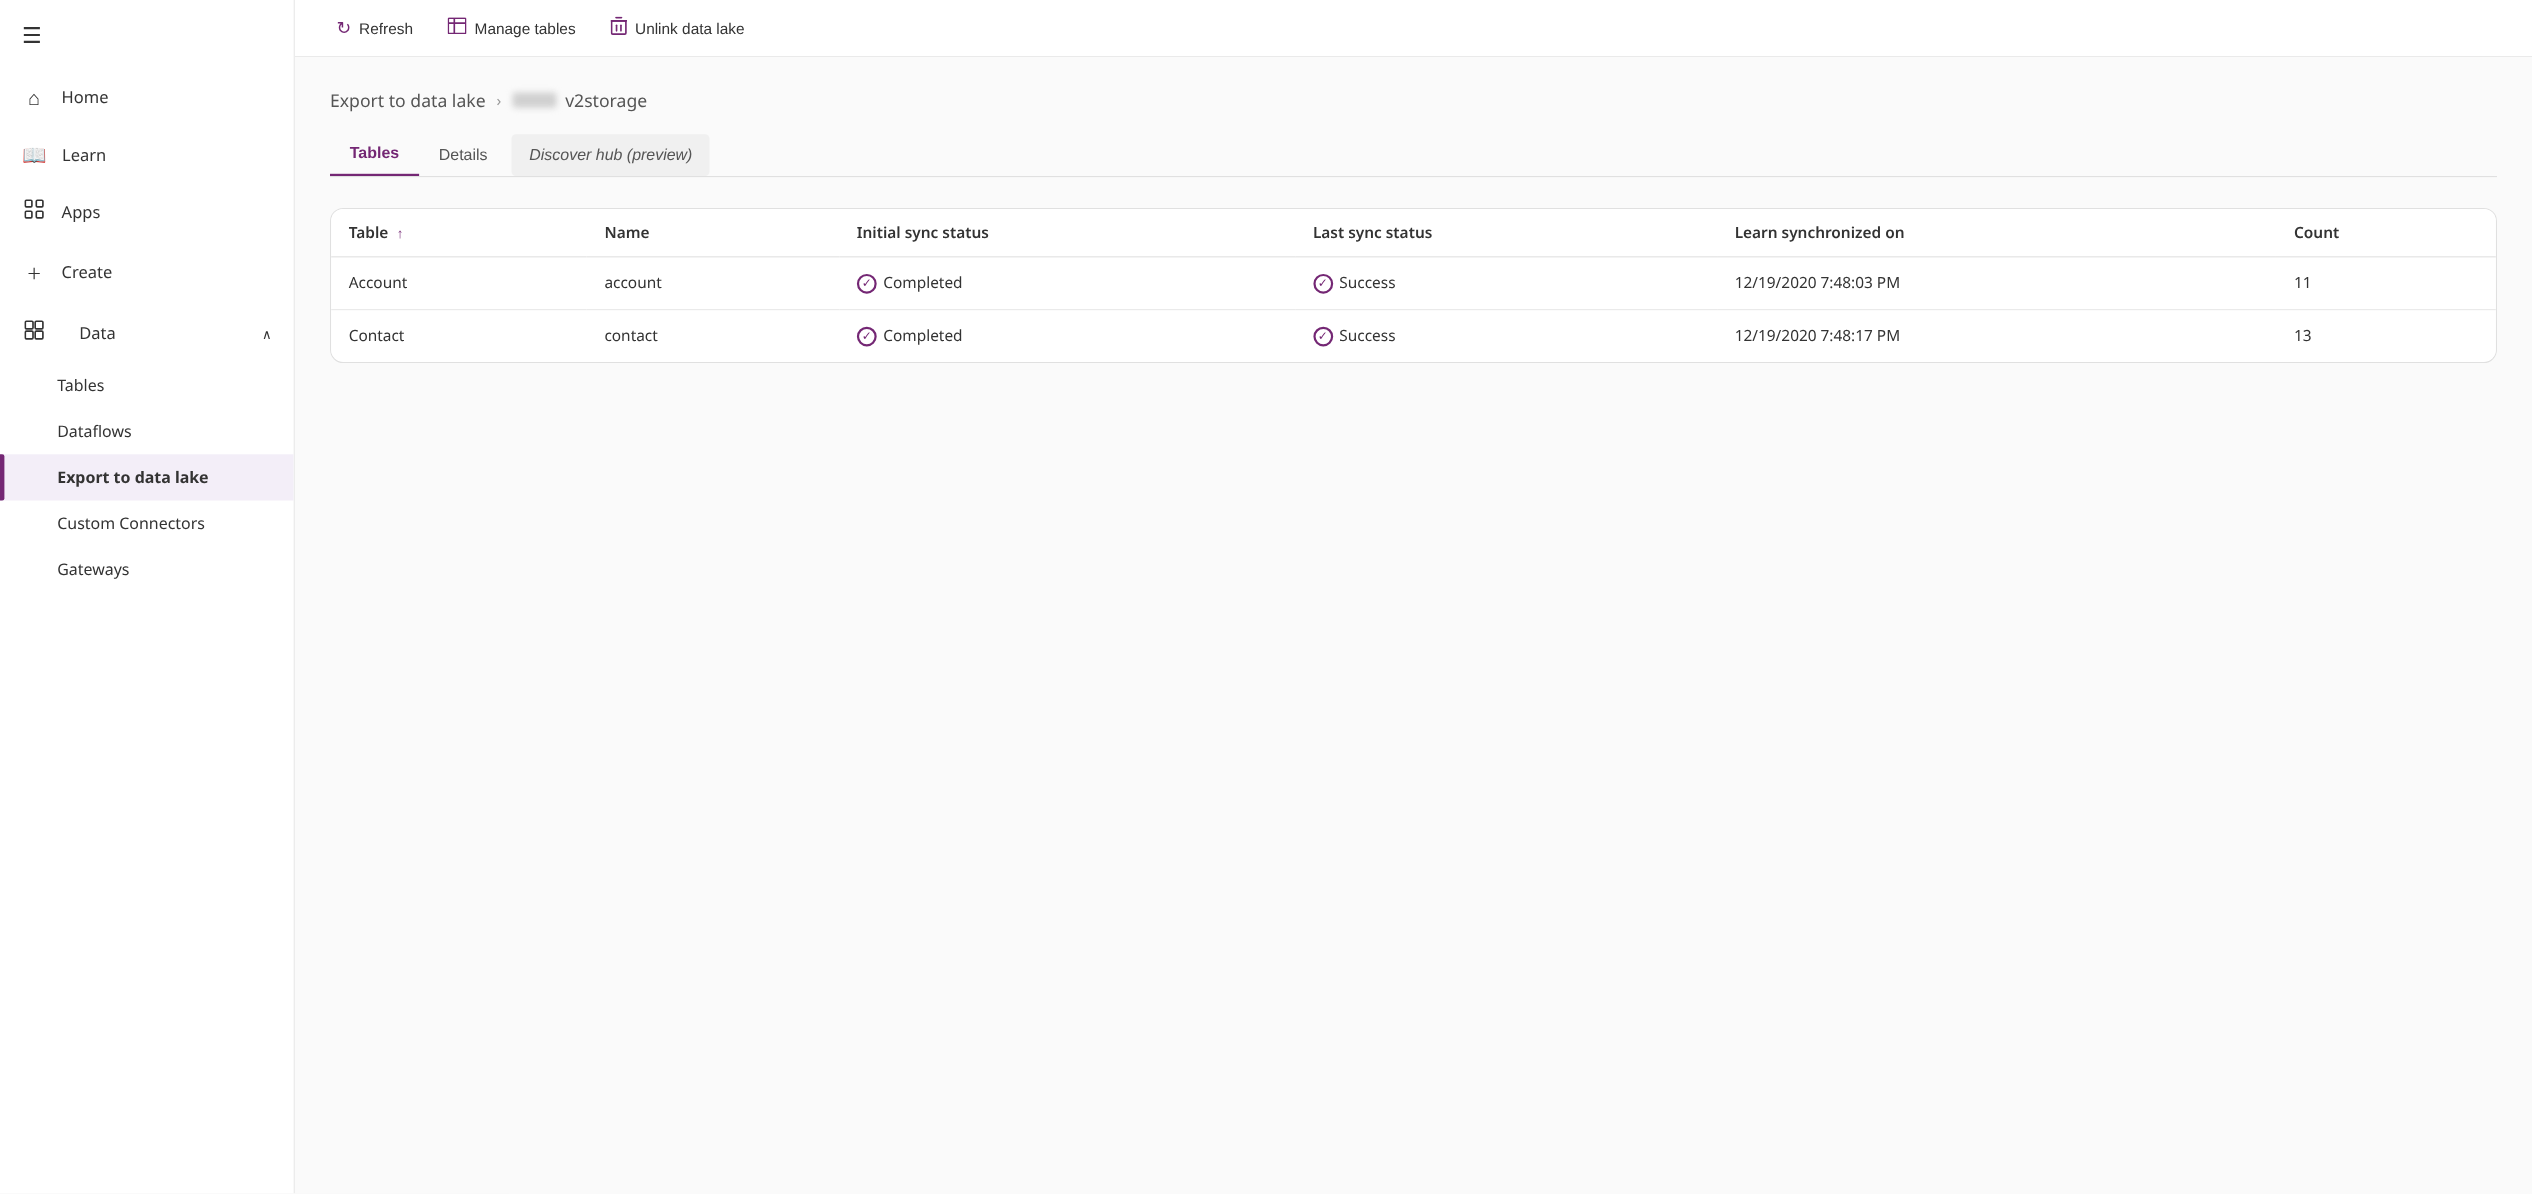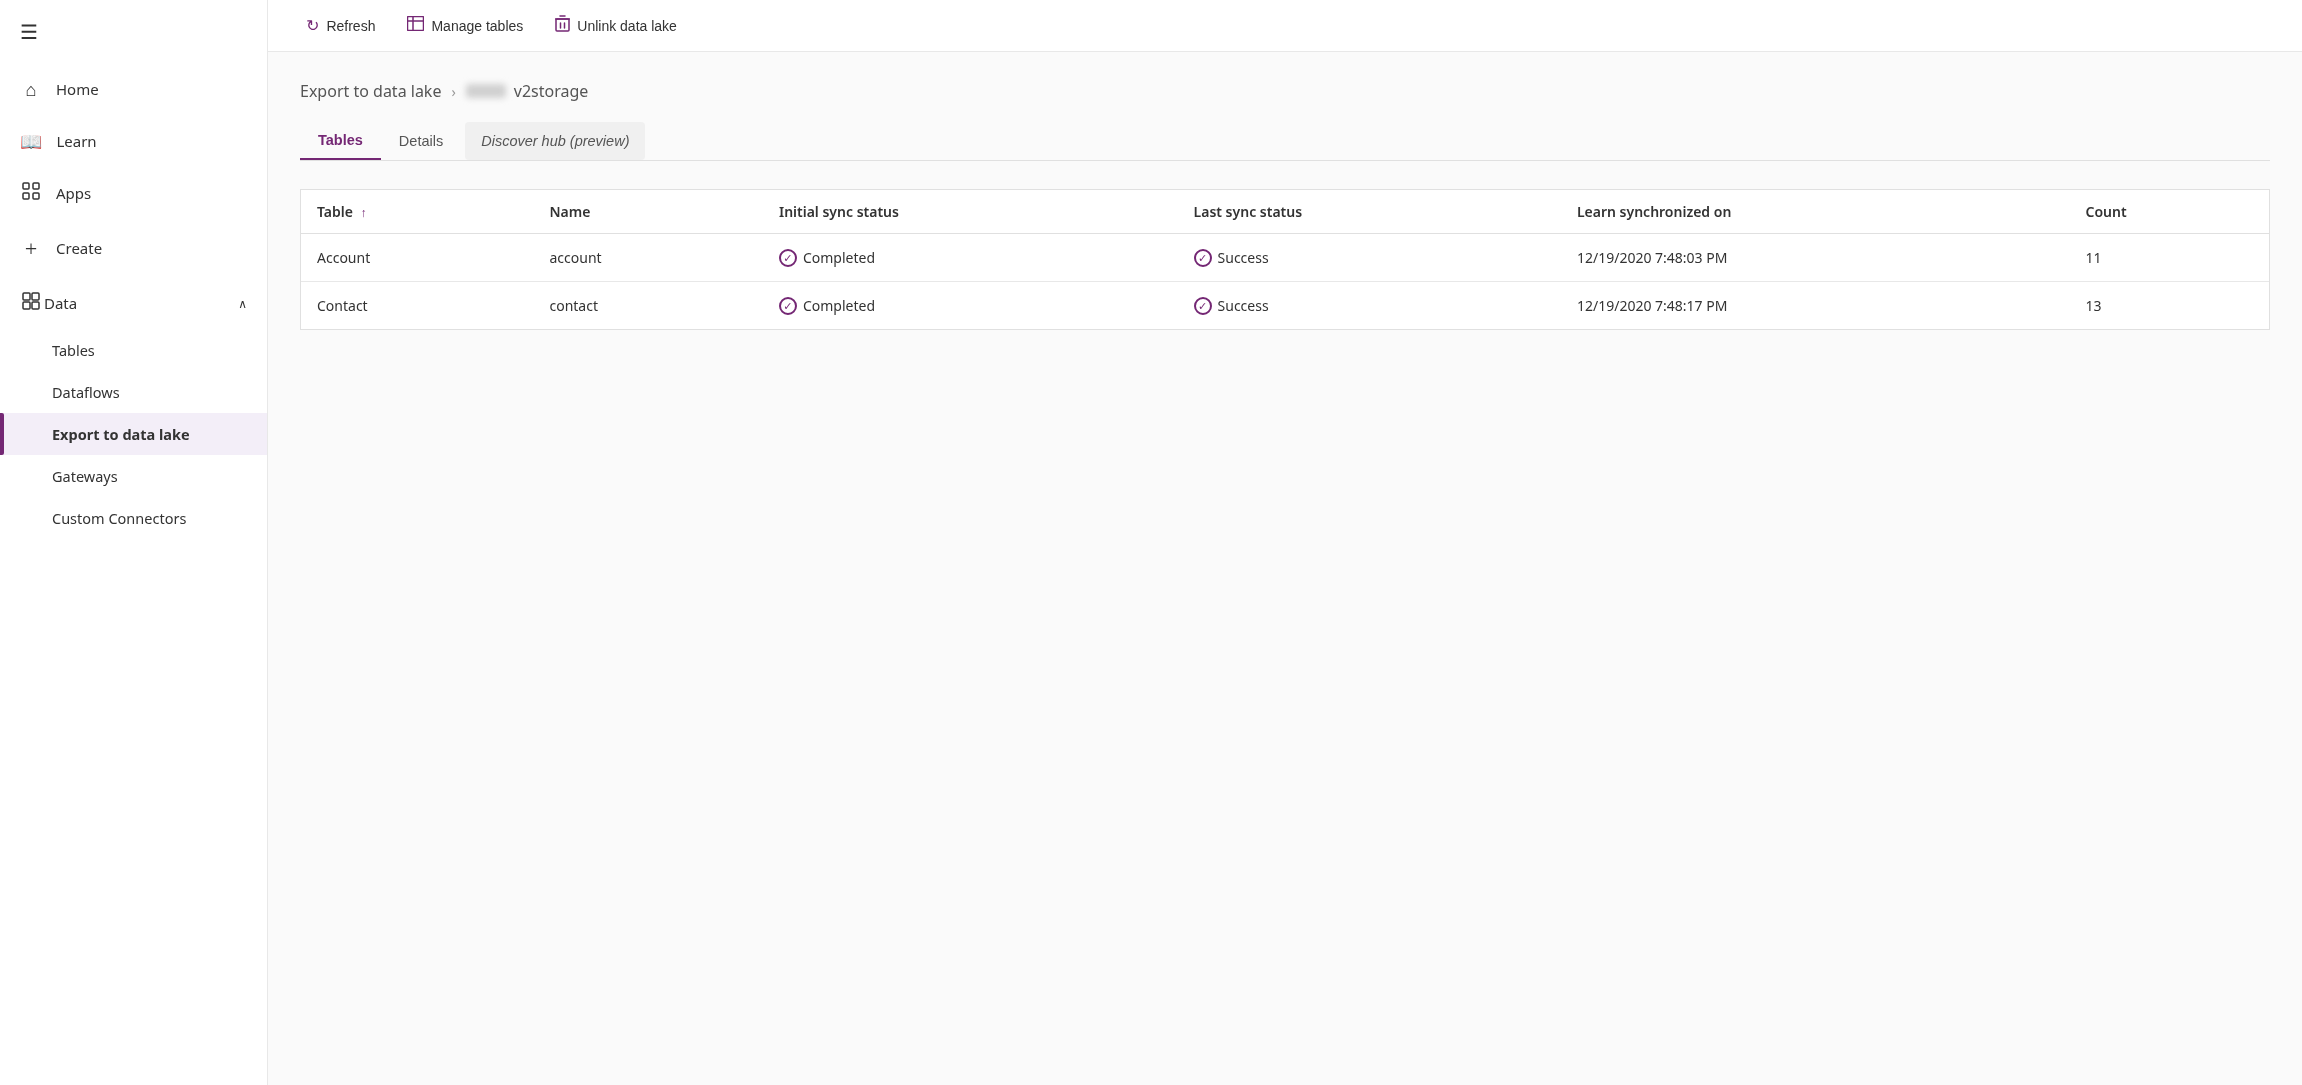--- a/index.html
+++ b/index.html
@@ -60,21 +60,21 @@
       background: #742774;
       border-radius: 0 2px 2px 0;
     }
     .data-parent {
       display: flex;
       align-items: center;
       padding: 14px 20px;
       cursor: pointer;
       color: #333;
       font-size: 15px;
-      gap: 2px;
+      gap: 30px;
     }
     .chevron { margin-left: auto; font-size: 12px; }
 
     
     .main {
       flex: 1;
       display: flex;
       flex-direction: column;
       overflow: hidden;
     }
@@ -218,21 +218,21 @@
       width: 18px;
       height: 18px;
       border-radius: 50%;
       border: 2px solid #742774;
       color: #742774;
       font-size: 11px;
     }
     .table-container {
       background: #e5e5e5;
       border: 1px solid #e0e0e0;
-      border-radius: 0;
+      border-radius: 12px;
       overflow: hidden;
     }
   </style>
 </head>
 <body>
 
 <div class="sidebar">
   <div class="sidebar-hamburger">
     <span>☰</span>
   </div>
@@ -280,24 +280,24 @@
   <div class="sidebar-section-item">
     <span>Tables</span>
   </div>
   <div class="sidebar-section-item">
     <span>Dataflows</span>
   </div>
   <div class="sidebar-section-item active">
     <span>Export to data lake</span>
   </div>
   <div class="sidebar-section-item">
+    <span>Custom Connectors</span>
+  </div>
+  <div class="sidebar-section-item">
     <span>Gateways</span>
-  </div>
-  <div class="sidebar-section-item">
-    <span>Custom Connectors</span>
   </div>
 </div>
 
 <div class="main">
 
   <div class="toolbar">
     <button class="toolbar-btn">
       <span class="toolbar-btn-icon" style="display:inline-block; transform: scaleX(-1);">↺</span>
       <span>Refresh</span>
     </button>

